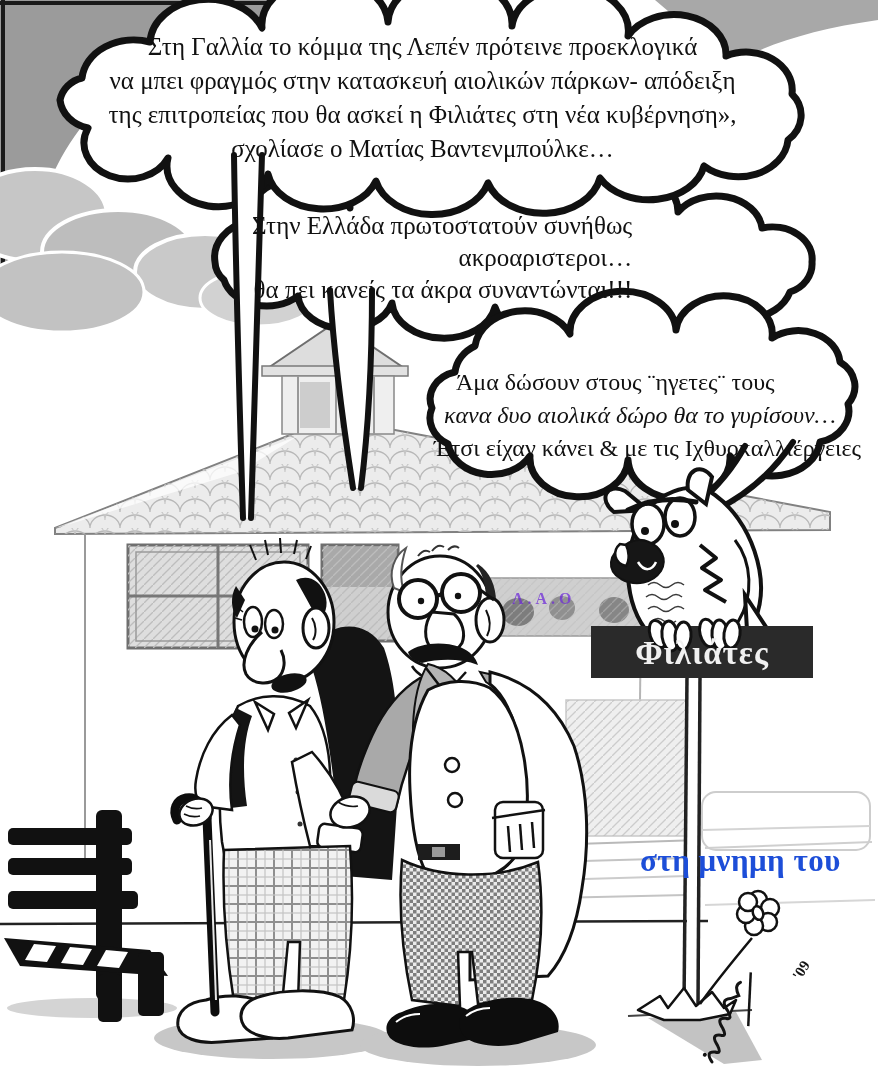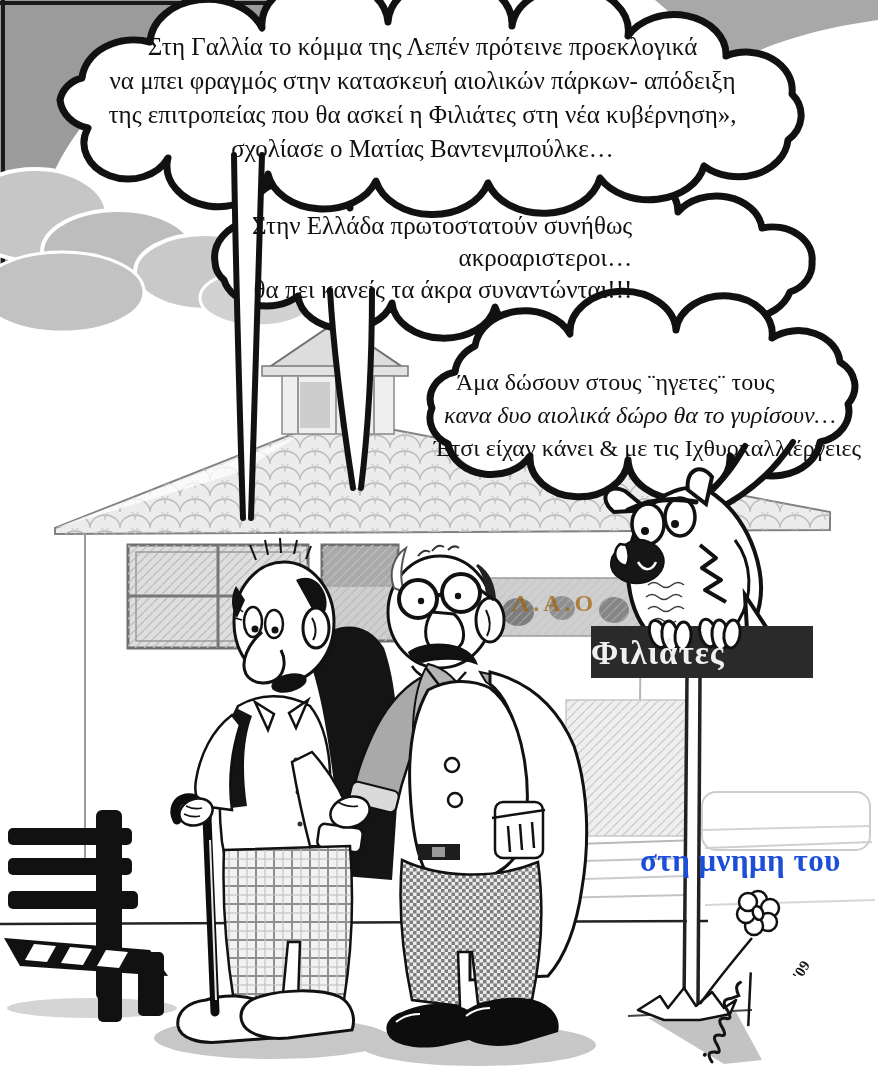--- a/index.html
+++ b/index.html
@@ -5,23 +5,23 @@
   html,body{margin:0;padding:0;background:#ffffff;}
   #stage{position:relative;width:878px;height:1079px;background:#ffffff;overflow:hidden;
          font-family:"Liberation Serif", serif;}
   #art{position:absolute;left:0;top:0;}
   .txt{position:absolute;color:#111;white-space:nowrap;}
   .b1{left:45px;top:30px;width:755px;text-align:center;font-size:25px;line-height:34px;}
   .b2{left:252px;top:210px;font-size:25px;line-height:32px;text-align:right;}
   .b3{left:434px;top:342px;font-size:24px;line-height:33px;text-align:left;margin-top:24px;}
   .b3 .l0{padding-left:22px;}
   .b3 .l1{padding-left:10px;font-style:italic;}
-  .sign-label{left:591px;top:628px;width:222px;height:50px;line-height:50px;
+  .sign-label{left:591px;top:628px;width:222px;height:50px;line-height:50px;text-align:center;
               font-size:33px;font-weight:bold;color:#f0f0f0;letter-spacing:1px;}
-  .lao-label{left:512px;top:590px;font-size:24px;font-weight:bold;color:#a16207;opacity:.72;letter-spacing:4px;}
+  .lao-label{left:512px;top:590px;font-size:16px;font-weight:bold;color:#6d28d9;opacity:.72;letter-spacing:4px;}
   .memorial{left:640px;top:843px;font-size:31px;font-weight:bold;color:#1d4ed8;letter-spacing:.5px;}
   .sig-year{left:792px;top:962px;font-size:15px;font-weight:bold;transform:rotate(-58deg);color:#141414;}
 </style>
 </head>
 <body>
 
 <div id="stage">
 
 <svg id="art" width="878" height="1079" viewBox="0 0 878 1079">
   <defs>

